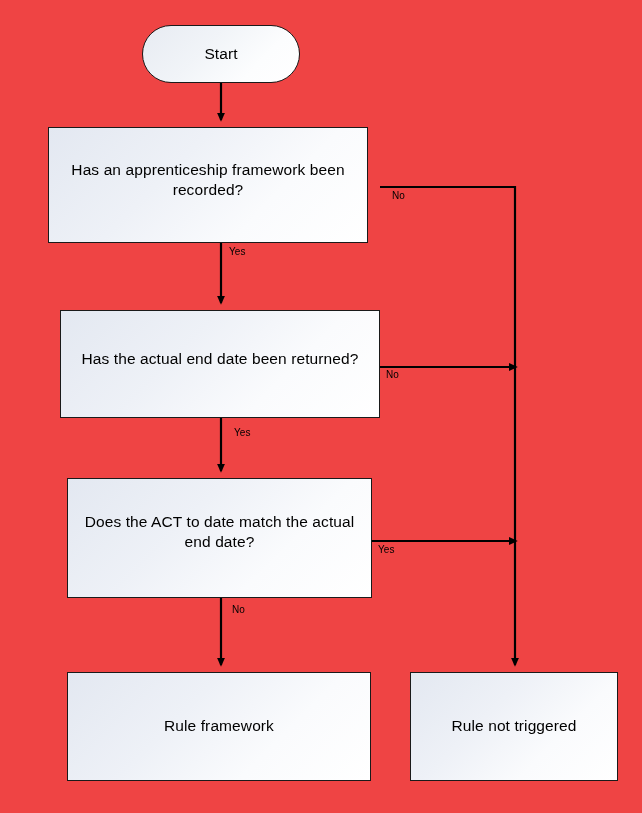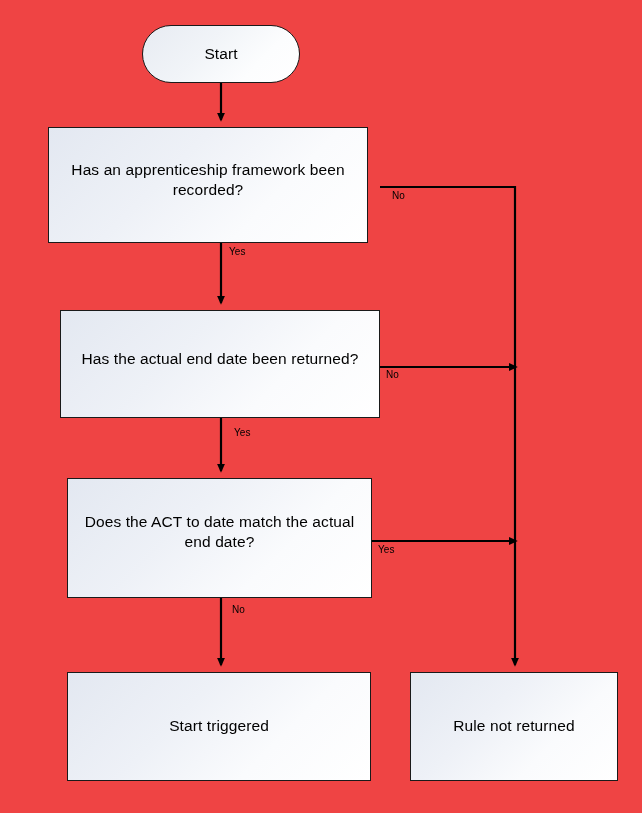--- a/index.html
+++ b/index.html
@@ -123,25 +123,25 @@
 
   <div class="node decision1" style="left:60px; top:310px; width:320px; height:108px;">
     <span class="label">Has the actual end date been returned?</span>
   </div>
 
   <div class="node process" style="left:67px; top:478px; width:305px; height:120px;">
     <span class="label">Does the ACT to date match the actual end date?</span>
   </div>
 
   <div class="node outcome" style="left:67px; top:672px; width:304px; height:109px;">
-    <span class="label">Start triggered</span>
+    <span class="label">Rule framework</span>
   </div>
 
   <div class="node outcome" style="left:410px; top:672px; width:208px; height:109px;">
-    <span class="label">Rule not returned</span>
+    <span class="label">Rule not triggered</span>
   </div>
 
   <div class="edge-label" style="left:229px; top:246px;">Yes</div>
 
   <div class="edge-label" style="left:392px; top:190px;">No</div>
 
   <div class="edge-label" style="left:234px; top:427px;">Yes</div>
 
   <div class="edge-label" style="left:386px; top:369px;">No</div>
 

